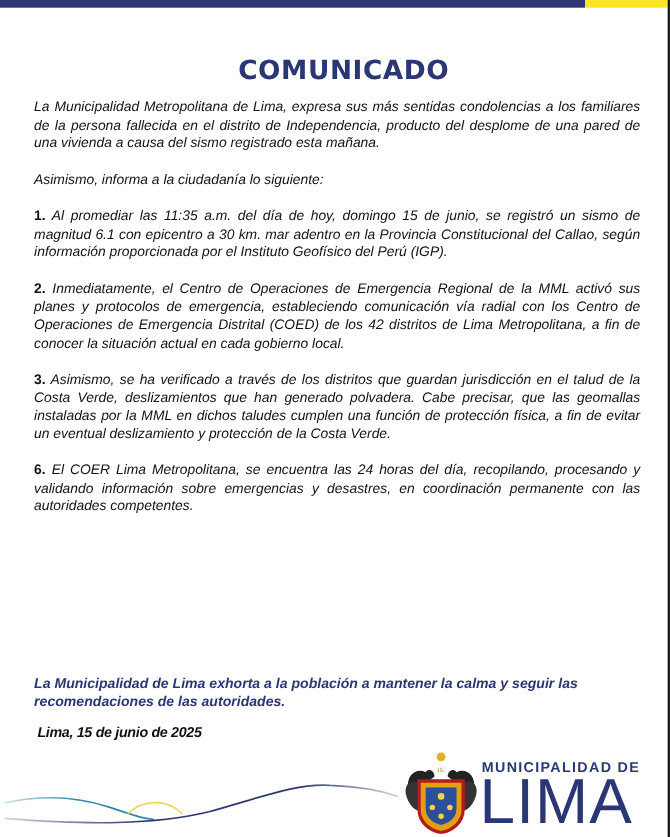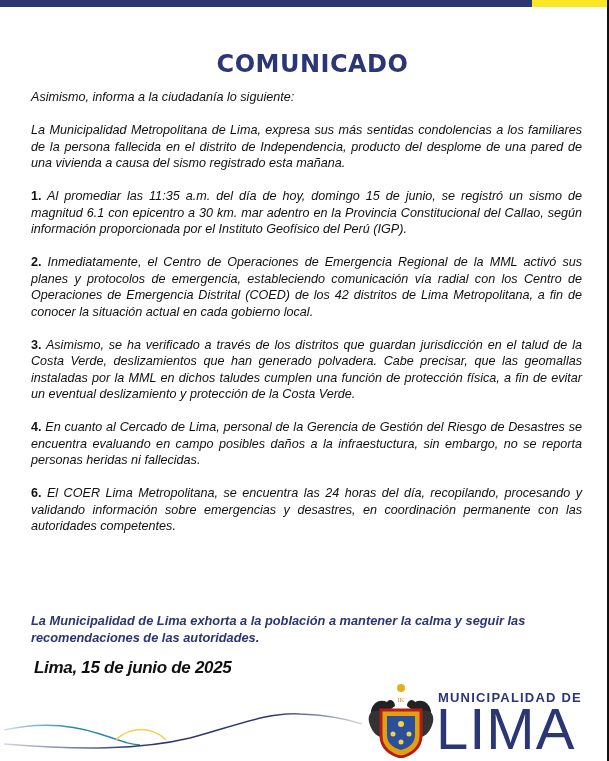--- a/index.html
+++ b/index.html
@@ -5,42 +5,41 @@
     html, body { margin: 0; padding: 0; background: #ffffff; }
     body { width: 609px; height: 761px; position: relative; overflow: hidden; font-family: "Liberation Sans", sans-serif; }
     .topbar { position: absolute; left: 0; top: 0; height: 7px; width: 532px; background: #2b3674; }
     .topbar-accent { position: absolute; left: 532px; top: 0; height: 7px; width: 75px; background: #fbe625; }
     .right-edge { position: absolute; right: 0; top: 0; width: 2px; height: 761px; background: #111; }
     .title { position: absolute; top: 42px; left: 0; width: 609px; text-align: center; font-family: "DejaVu Sans", sans-serif; font-weight: bold; font-size: 24px; color: #2b3674; letter-spacing: 0.5px; }
     .content { position: absolute; left: 31px; top: 89px; width: 551px; color: #111; font-style: italic; font-size: 12.6px; line-height: 16.5px; text-align: justify; }
     .content p { margin: 0 0 16.5px 0; }
     .num { font-weight: bold; font-style: normal; }
     .closing { position: absolute; left: 31px; top: 612px; width: 551px; text-align: left; font-style: italic; font-weight: bold; font-size: 12.8px; line-height: 17px; color: #2b3674; }
-    .dateline { position: absolute; left: 34px; top: 658px; font-style: italic; font-weight: bold; font-size: 17px; color: #111; letter-spacing: -0.3px; }
+    .dateline { position: absolute; left: 34px; top: 658px; font-style: italic; font-weight: bold; font-size: 13px; color: #111; letter-spacing: -0.3px; }
     .wave { position: absolute; left: 0; top: 680px; }
     .crest { position: absolute; left: 367px; top: 682px; }
     .logo-top { position: absolute; left: 438px; top: 690px; font-size: 13px; letter-spacing: 1.2px; color: #2b3674; font-weight: bold; }
     .logo-main { position: absolute; left: 436px; top: 700px; font-size: 58px; line-height: 58px; font-weight: normal; color: #2b3674; letter-spacing: 1px; }
   </style>
 </head>
 <body>
 
 <div class="topbar"></div>
 <div class="topbar-accent"></div>
 <div class="right-edge"></div>
 
 <h1 class="title" style="margin:8px;">COMUNICADO</h1>
 
 <div class="content">
+  <p>La Municipalidad Metropolitana de Lima, expresa sus más sentidas  condolencias a los familiares de la persona fallecida en el distrito de Independencia, producto del desplome de una pared de una vivienda a causa del sismo registrado esta mañana.</p>
   <p>Asimismo, informa a la ciudadanía lo siguiente:</p>
-  <p>La Municipalidad Metropolitana de Lima, expresa sus más sentidas  condolencias a los familiares de la persona fallecida en el distrito de Independencia, producto del desplome de una pared de una vivienda a causa del sismo registrado esta mañana.</p>
   <p><span class="num">1.</span><span> Al promediar las 11:35 a.m. del día de hoy, domingo 15 de junio, se registró un sismo de magnitud 6.1 con epicentro a 30 km. mar adentro en la Provincia Constitucional del Callao, según información proporcionada por el Instituto Geofísico del Perú (IGP).</span></p>
   <p><span class="num">2.</span><span> Inmediatamente, el Centro de Operaciones de Emergencia Regional de la MML activó sus planes y protocolos de emergencia, estableciendo comunicación vía radial con los Centro de Operaciones de Emergencia Distrital (COED) de los 42 distritos de Lima Metropolitana, a fin de conocer la situación actual en cada gobierno local.</span></p>
   <p><span class="num">3.</span><span> Asimismo, se ha verificado a través de los distritos que guardan jurisdicción en el talud de la Costa Verde, deslizamientos que han generado polvadera. Cabe precisar, que las geomallas instaladas por la MML en dichos taludes cumplen una función de protección física, a fin de evitar un eventual deslizamiento y protección de la Costa Verde.</span></p>
-  <p><span class="num">4.</span><span> En cuanto al Cercado de Lima, personal de la Gerencia de Gestión del Riesgo de Desastres se encuentra evaluando en campo posibles daños a la infraestuctura, sin embargo, no se reporta personas heridas ni fallecidas.</span></p>
   <p><span class="num">6.</span><span> El COER Lima Metropolitana, se encuentra las 24 horas del día, recopilando, procesando y validando información sobre emergencias y desastres, en coordinación permanente con las autoridades competentes.</span></p>
 </div>
 
 <div class="closing">La Municipalidad de Lima exhorta a la población a mantener la calma y seguir las recomendaciones de las autoridades.</div>
 
 <div class="dateline">Lima, 15 de junio de 2025</div>
 
 <svg class="wave" width="370" height="81" viewBox="0 0 370 81">
   <defs>
     <linearGradient id="gBlue" x1="0" x2="1" y1="0" y2="0">

